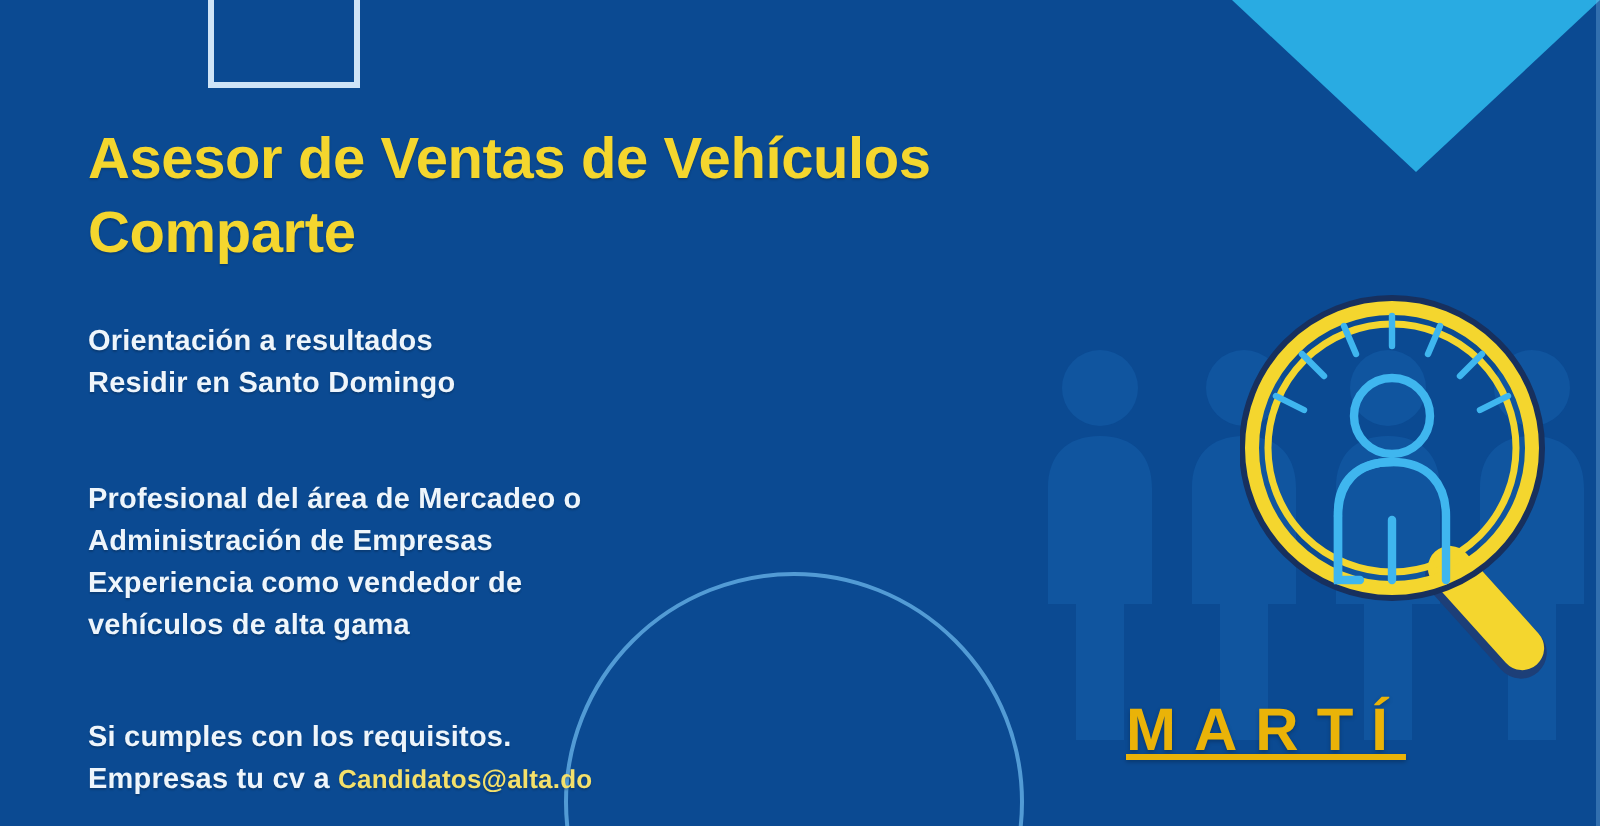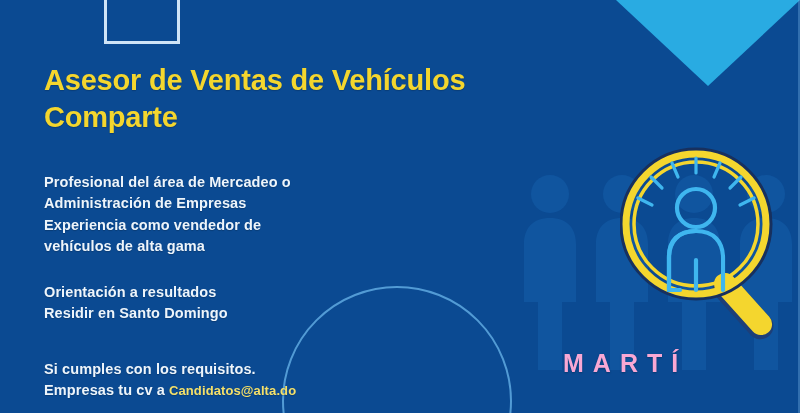--- a/index.html
+++ b/index.html
@@ -110,25 +110,26 @@
     color: #F4E06A;
     font-weight: bold;
     font-size: 13px;
   }
 
   
   #logo {
     position: absolute;
     left: 563px;
     top: 349px;
-    color: #f9a8d4;
-    font-size: 25px;
+    color: #eab308;
+    font-size: 30px;
     font-weight: bold;
     letter-spacing: 9px;
     text-shadow: 0 1px 2px rgba(0,0,0,.25);
+    text-decoration: underline;
   }
 </style>
 </head>
 <body>
 
 <div id="poster">
 
   <div class="deco" id="square-outline"></div>
   <div class="deco" id="triangle-topright"></div>
   <div class="deco" id="circle-outline"></div>
@@ -191,32 +192,32 @@
     </g>
   </svg>
 
   <div id="text-col">
 
     <h1 id="headline">
       <span>Asesor de Ventas de Vehículos</span><br>
       <span>Comparte</span>
     </h1>
 
+    <div class="body-block" id="block-orientacion">
+      <div>Orientación a resultados</div>
+      <div>Residir en Santo Domingo</div>
+    </div>
+
     <div class="body-block" id="block-requisitos">
       <div>Profesional del área de Mercadeo o</div>
       <div>Administración de Empresas</div>
       <div>Experiencia como vendedor de</div>
       <div>vehículos de alta gama</div>
     </div>
 
-    <div class="body-block" id="block-orientacion">
-      <div>Orientación a resultados</div>
-      <div>Residir en Santo Domingo</div>
-    </div>
-
     <div class="body-block" id="block-cv">
       <div>Si cumples con los requisitos.</div>
       <div><span>Empresas tu cv a </span><span class="email">Candidatos@alta.do</span></div>
     </div>
 
   </div>
 
   <div id="logo">MARTÍ</div>
 
 </div>

